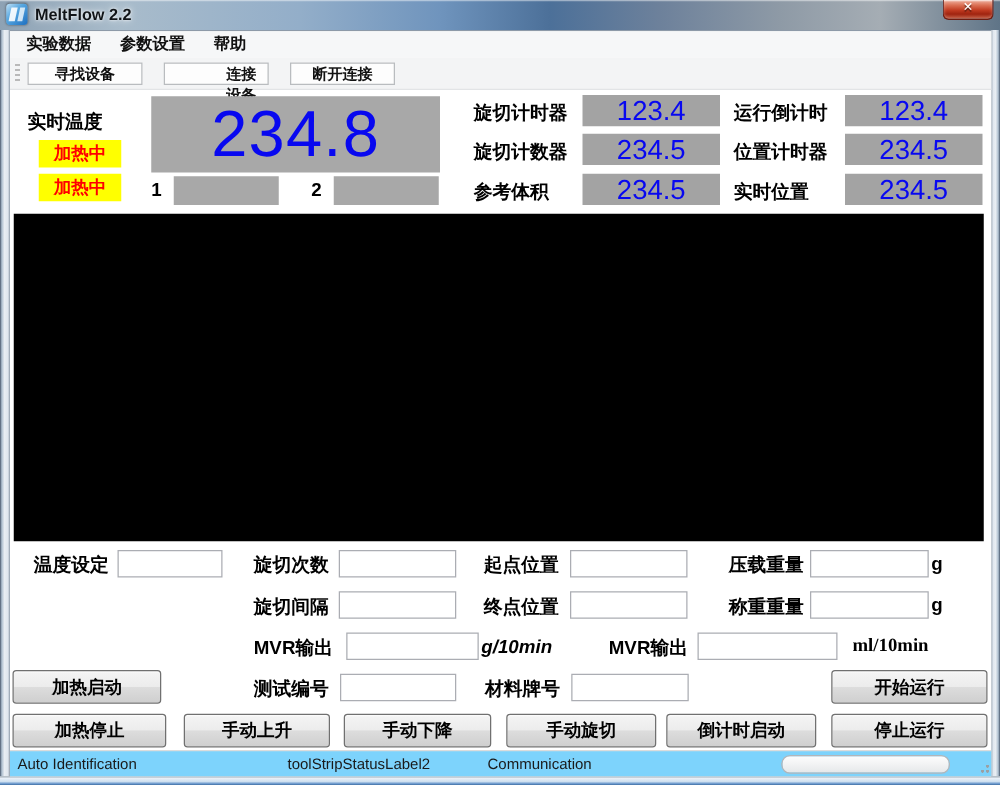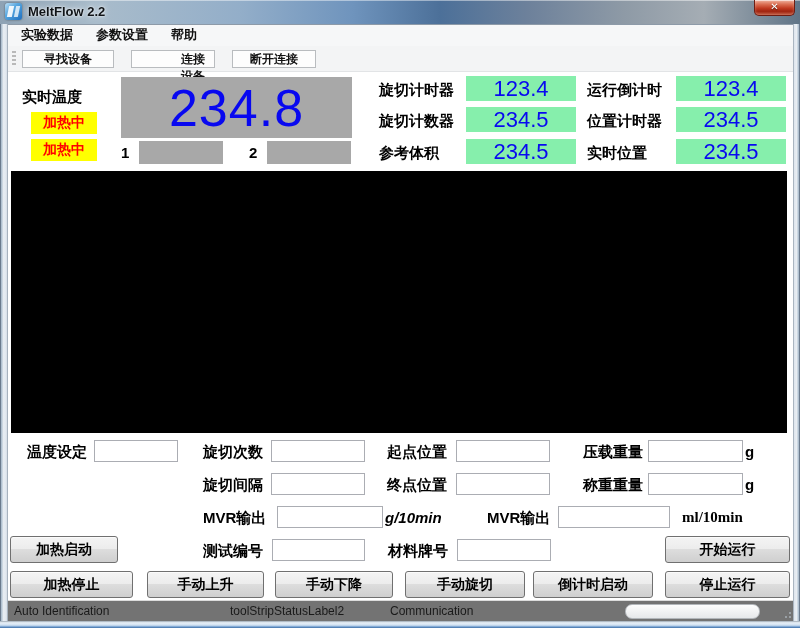--- a/index.html
+++ b/index.html
@@ -43,34 +43,34 @@
   .tb-btn.b3{width:84px;}
 
   
   .lbl{position:absolute;font-size:15px;font-weight:bold;color:#000;white-space:nowrap;}
   .heat-badge{position:absolute;width:66px;height:22px;background:#ffff00;color:#ff0000;
     font-size:14px;font-weight:bold;display:flex;align-items:center;justify-content:center;}
   .big-display{position:absolute;left:121px;top:77px;width:231px;height:61px;background:#a8a8a8;
     display:flex;align-items:center;justify-content:center;font-size:52px;color:#0808f0;letter-spacing:1px;}
   .zone-box{position:absolute;top:141px;width:84px;height:23px;background:#a8a8a8;}
   .readout-label{position:absolute;width:82px;text-align:left;font-size:15px;font-weight:bold;color:#000;white-space:nowrap;}
-  .readout-value{position:absolute;width:110px;height:25px;background:#86efac;color:#0808f0;font-size:22px;
+  .readout-value{position:absolute;width:110px;height:25px;background:#a3a3a3;color:#0808f0;font-size:22px;
     display:flex;align-items:center;justify-content:center;}
   .chart{position:absolute;left:11px;top:171px;width:776px;height:262px;background:#000;}
 
   
   .f-label{position:absolute;font-size:15px;font-weight:bold;color:#000;white-space:nowrap;}
   .f-input{position:absolute;height:20px;border:1px solid #abadb3;background:#fff;font-family:inherit;font-size:13px;padding:0 3px;box-sizing:content-box;}
   .w7-btn{position:absolute;height:27px;font-family:inherit;font-size:14px;font-weight:bold;color:#000;
     border:1px solid #707070;border-radius:3px;
     background:linear-gradient(180deg,#f4f4f4 0%,#ececec 49%,#dddddd 50%,#cfcfcf 100%);
     box-shadow:inset 0 1px 0 #fbfbfb;}
 
   
-  .statusbar{position:absolute;left:8px;bottom:7px;width:785px;height:20px;background:#737373;border-top:1px solid #dcdcdc;}
+  .statusbar{position:absolute;left:8px;bottom:7px;width:785px;height:20px;background:#7dd3fc;border-top:1px solid #dcdcdc;}
   .sb-text{position:absolute;top:3px;font-size:12px;color:#1a1a1a;white-space:nowrap;}
   .sb-progress{position:absolute;left:617px;top:3px;width:133px;height:13px;border:1px solid #b2b6ba;border-radius:7px;
     background:linear-gradient(180deg,#fdfdfd,#e6e8ea);}
   .sb-grip{position:absolute;right:1px;bottom:2px;width:10px;height:10px;
     background:
       radial-gradient(circle at 8px 8px,#9aa0a5 1px,transparent 1.4px),
       radial-gradient(circle at 8px 4px,#9aa0a5 1px,transparent 1.4px),
       radial-gradient(circle at 4px 8px,#9aa0a5 1px,transparent 1.4px);}
 </style>
 </head>
@@ -150,21 +150,21 @@
   <input class="f-input" style="left: 648px; top: 473px; width: 87px;" value="">
   <div class="f-label" style="left:745px;top:476px;">g</div>
 
   <div class="f-label" style="left:203px;top:509px;">MVR输出</div>
   <input class="f-input" style="left: 277px; top: 506px; width: 98px;" value="">
   <div class="f-label" style="left:385px;top:509px;font-style:italic;">g/10min</div>
   <div class="f-label" style="left:487px;top:509px;">MVR输出</div>
   <input class="f-input" style="left: 558px; top: 506px; width: 104px;" value="">
   <div class="f-label" style="left:682px;top:509px;font-family:Liberation Serif, serif;">ml/10min</div>
 
-  <button class="w7-btn" style="left:10px;top:536px;width:108px;">加热启动</button>
+  <button class="w7-btn" style="left:10px;top:536px;width:119px;">加热启动</button>
   <div class="f-label" style="left:203px;top:542px;">测试编号</div>
   <input class="f-input" style="left: 272px; top: 539px; width: 85px;" value="">
   <div class="f-label" style="left:388px;top:542px;">材料牌号</div>
   <input class="f-input" style="left: 457px; top: 539px; width: 86px;" value="">
   <button class="w7-btn" style="left:665px;top:536px;width:125px;">开始运行</button>
 
   <button class="w7-btn" style="left:10px;top:571px;width:123px;">加热停止</button>
   <button class="w7-btn" style="left:147px;top:571px;width:117px;">手动上升</button>
   <button class="w7-btn" style="left:275px;top:571px;width:118px;">手动下降</button>
   <button class="w7-btn" style="left:405px;top:571px;width:120px;">手动旋切</button>

